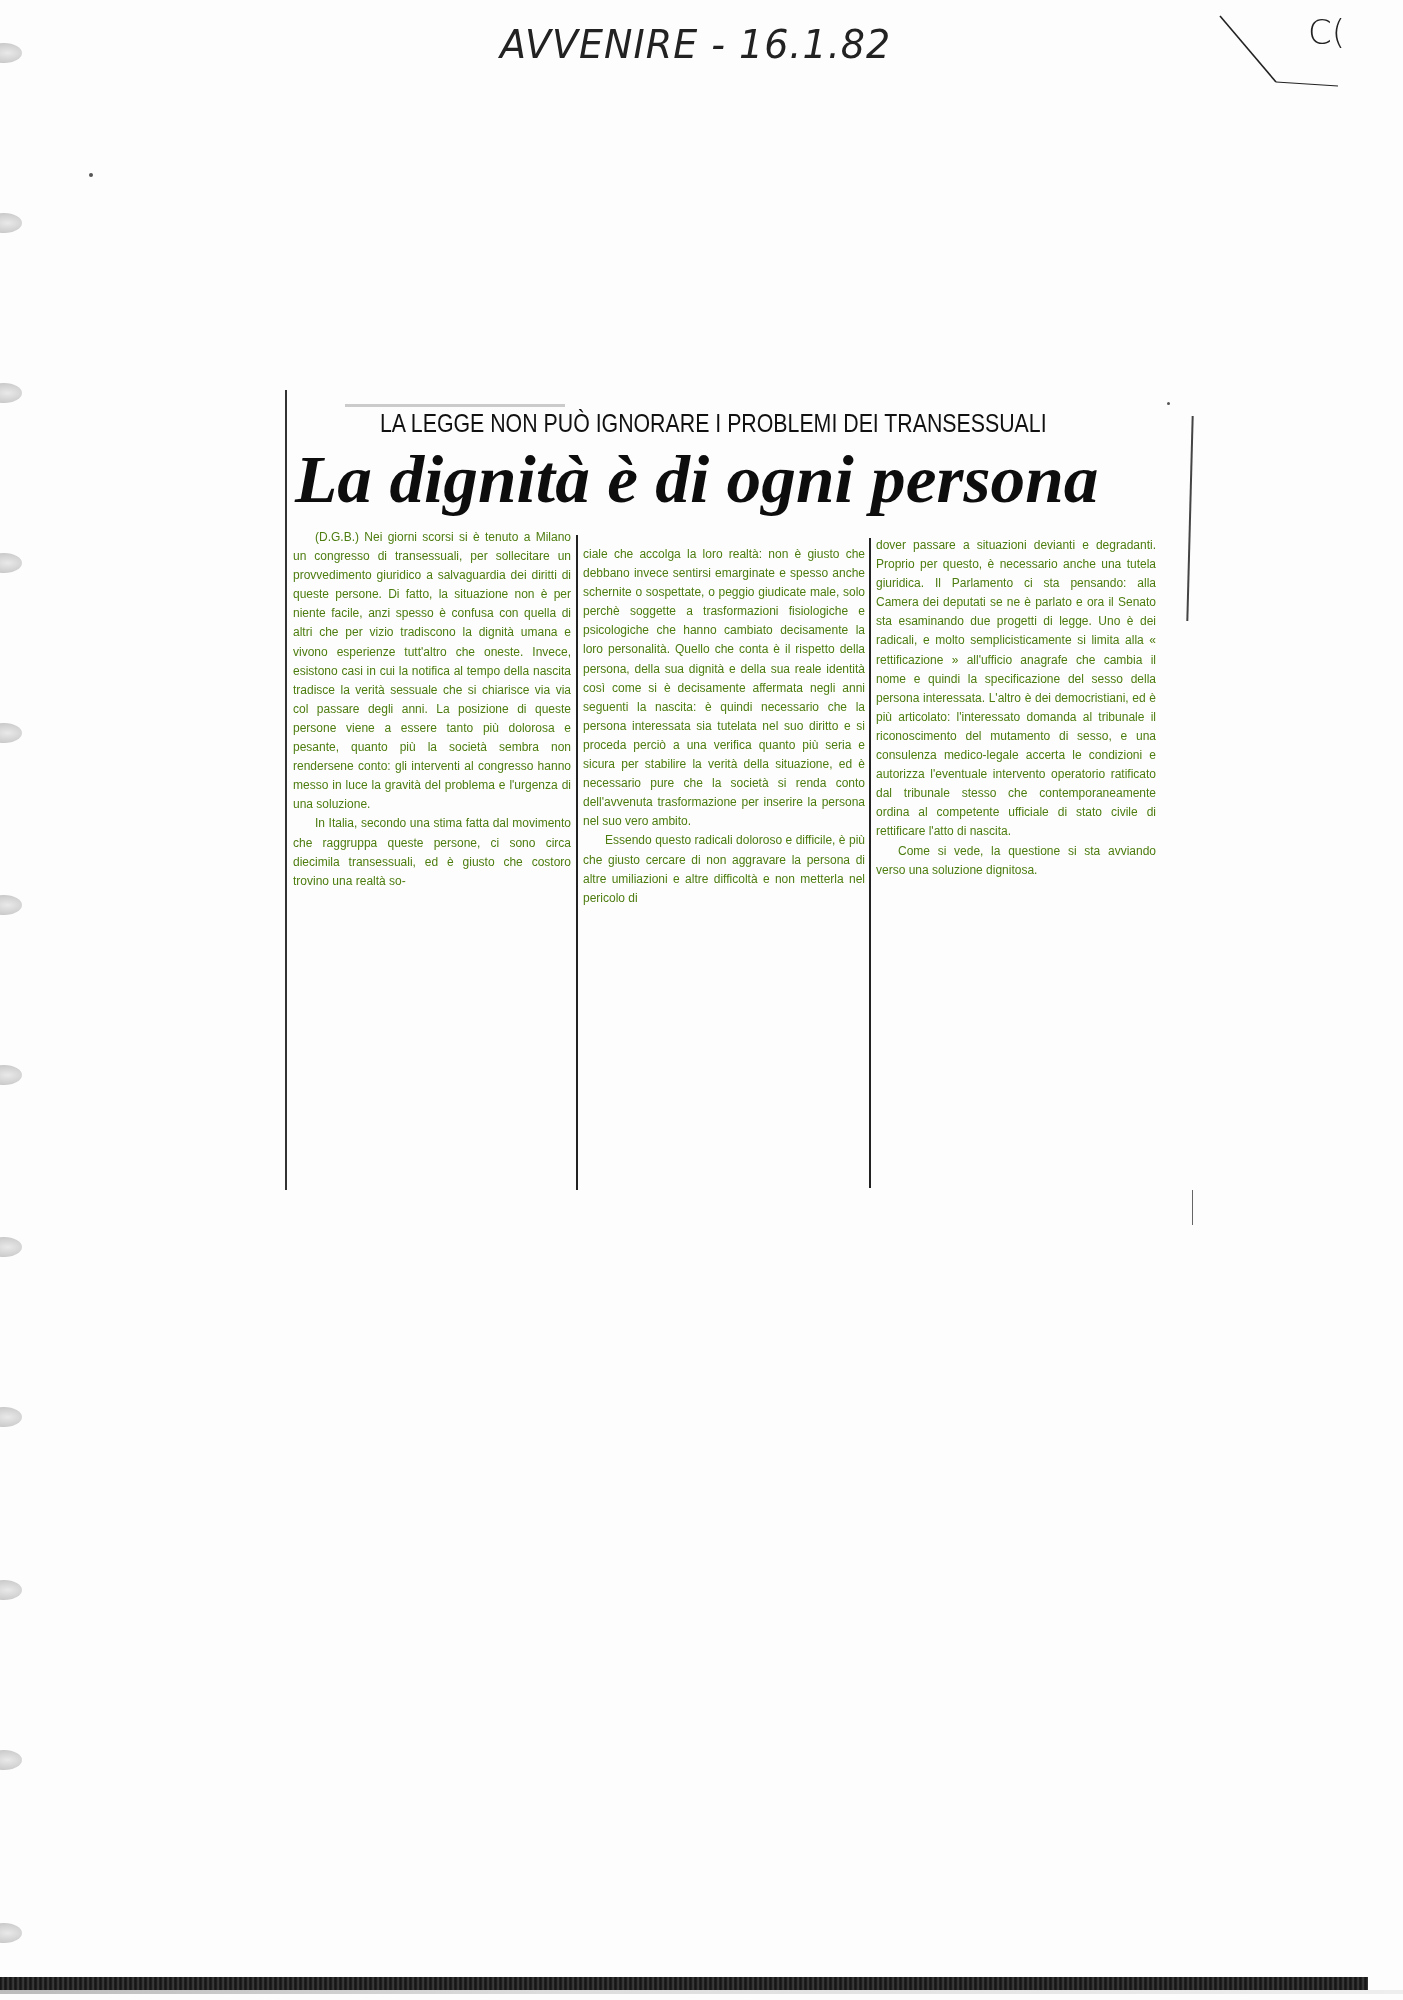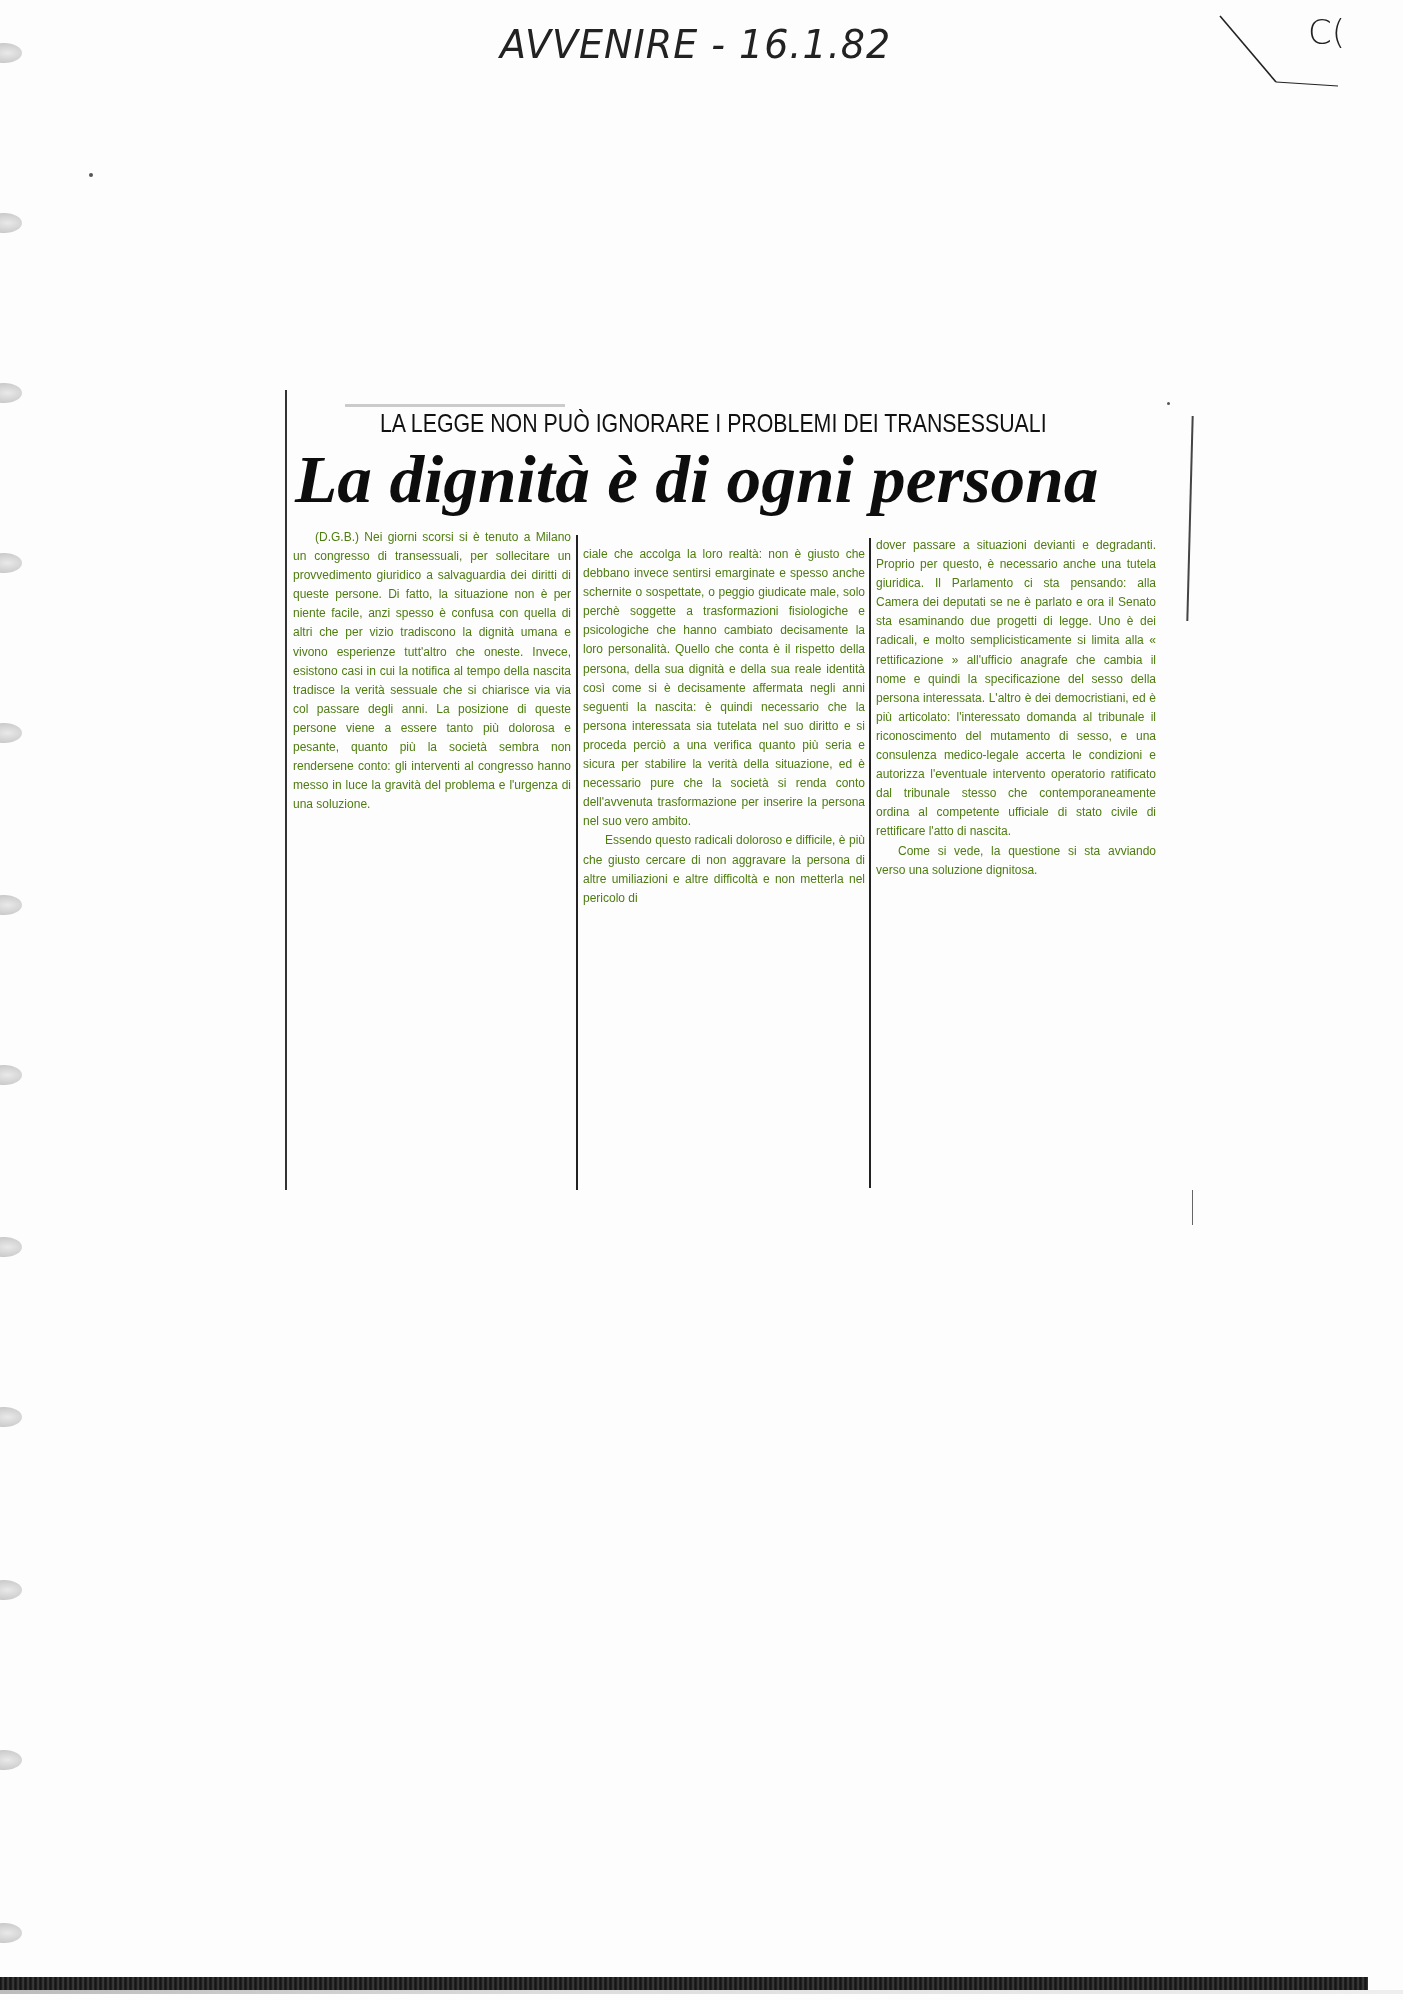--- a/index.html
+++ b/index.html
@@ -123,20 +123,21 @@
 
   <div class="kicker">LA LEGGE NON PUÒ IGNORARE I PROBLEMI DEI TRANSESSUALI</div>
   <div class="headline">La dignità è di ogni persona</div>
 
   <div class="rule rule-1"></div>
   <div class="rule rule-2"></div>
 
   <div class="cols">
     <div class="col col-1">
       <p class="ind">(D.G.B.) Nei giorni scorsi si è tenuto a Milano un congresso di transessuali, per sollecitare un provvedimento giuridico a salvaguardia dei diritti di queste persone. Di fatto, la situazione non è per niente facile, anzi spesso è confusa con quella di altri che per vizio tradiscono la dignità umana e vivono esperienze tutt'altro che oneste. Invece, esistono casi in cui la notifica al tempo della nascita tradisce la verità sessuale che si chiarisce via via col passare degli anni. La posizione di queste persone viene a essere tanto più dolorosa e pesante, quanto più la società sembra non rendersene conto: gli interventi al congresso hanno messo in luce la gravità del problema e l'urgenza di una soluzione.</p>
+      <p class="ind">In Italia, secondo una stima fatta dal movimento che raggruppa queste persone, ci sono circa diecimila transessuali, ed è giusto che costoro trovino una realtà so-</p>
     </div>
     <div class="col col-2">
       <p>ciale che accolga la loro realtà: non è giusto che debbano invece sentirsi emarginate e spesso anche schernite o sospettate, o peggio giudicate male, solo perchè soggette a trasformazioni fisiologiche e psicologiche che hanno cambiato decisamente la loro personalità. Quello che conta è il rispetto della persona, della sua dignità e della sua reale identità così come si è decisamente affermata negli anni seguenti la nascita: è quindi necessario che la persona interessata sia tutelata nel suo diritto e si proceda perciò a una verifica quanto più seria e sicura per stabilire la verità della situazione, ed è necessario pure che la società si renda conto dell'avvenuta trasformazione per inserire la persona nel suo vero ambito.</p>
       <p class="ind">Essendo questo radicali doloroso e difficile, è più che giusto cercare di non aggravare la persona di altre umiliazioni e altre difficoltà e non metterla nel pericolo di</p>
     </div>
     <div class="col col-3">
       <p>dover passare a situazioni devianti e degradanti. Proprio per questo, è necessario anche una tutela giuridica. Il Parlamento ci sta pensando: alla Camera dei deputati se ne è parlato e ora il Senato sta esaminando due progetti di legge. Uno è dei radicali, e molto semplicisticamente si limita alla « rettificazione » all'ufficio anagrafe che cambia il nome e quindi la specificazione del sesso della persona interessata. L'altro è dei democristiani, ed è più articolato: l'interessato domanda al tribunale il riconoscimento del mutamento di sesso, e una consulenza medico-legale accerta le condizioni e autorizza l'eventuale intervento operatorio ratificato dal tribunale stesso che contemporaneamente ordina al competente ufficiale di stato civile di rettificare l'atto di nascita.</p>
       <p class="ind gap">Come si vede, la questione si sta avviando verso una soluzione dignitosa.</p>
     </div>
   </div>

